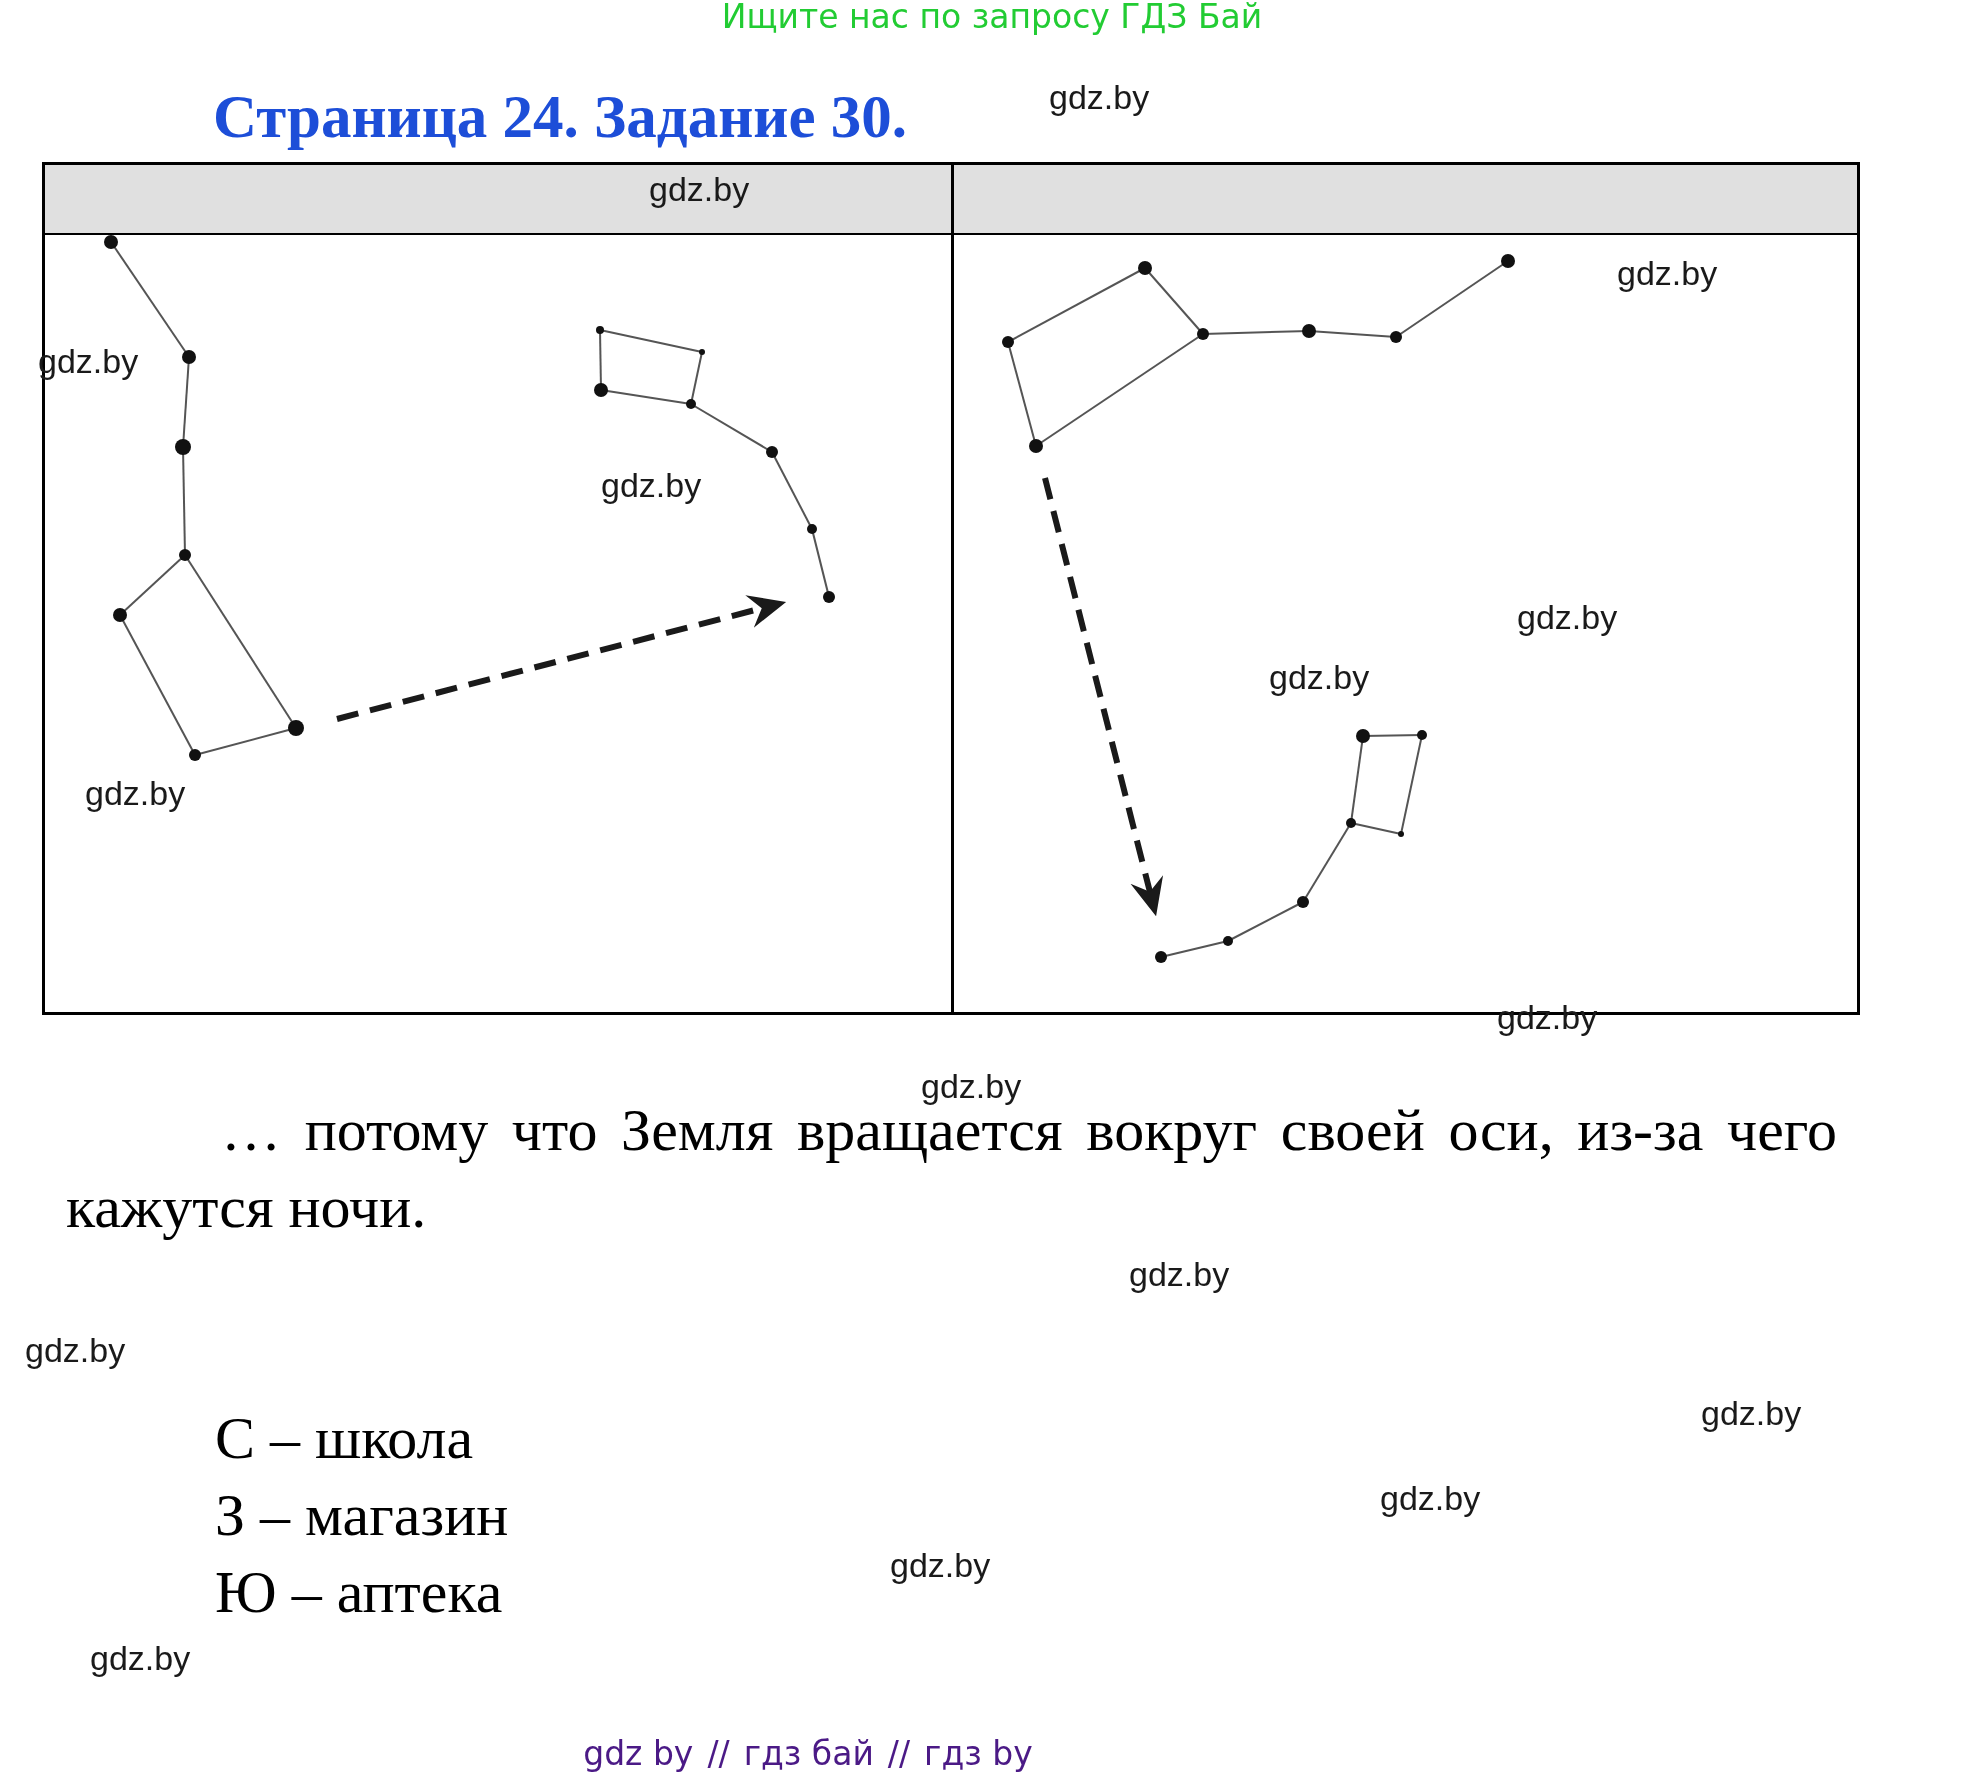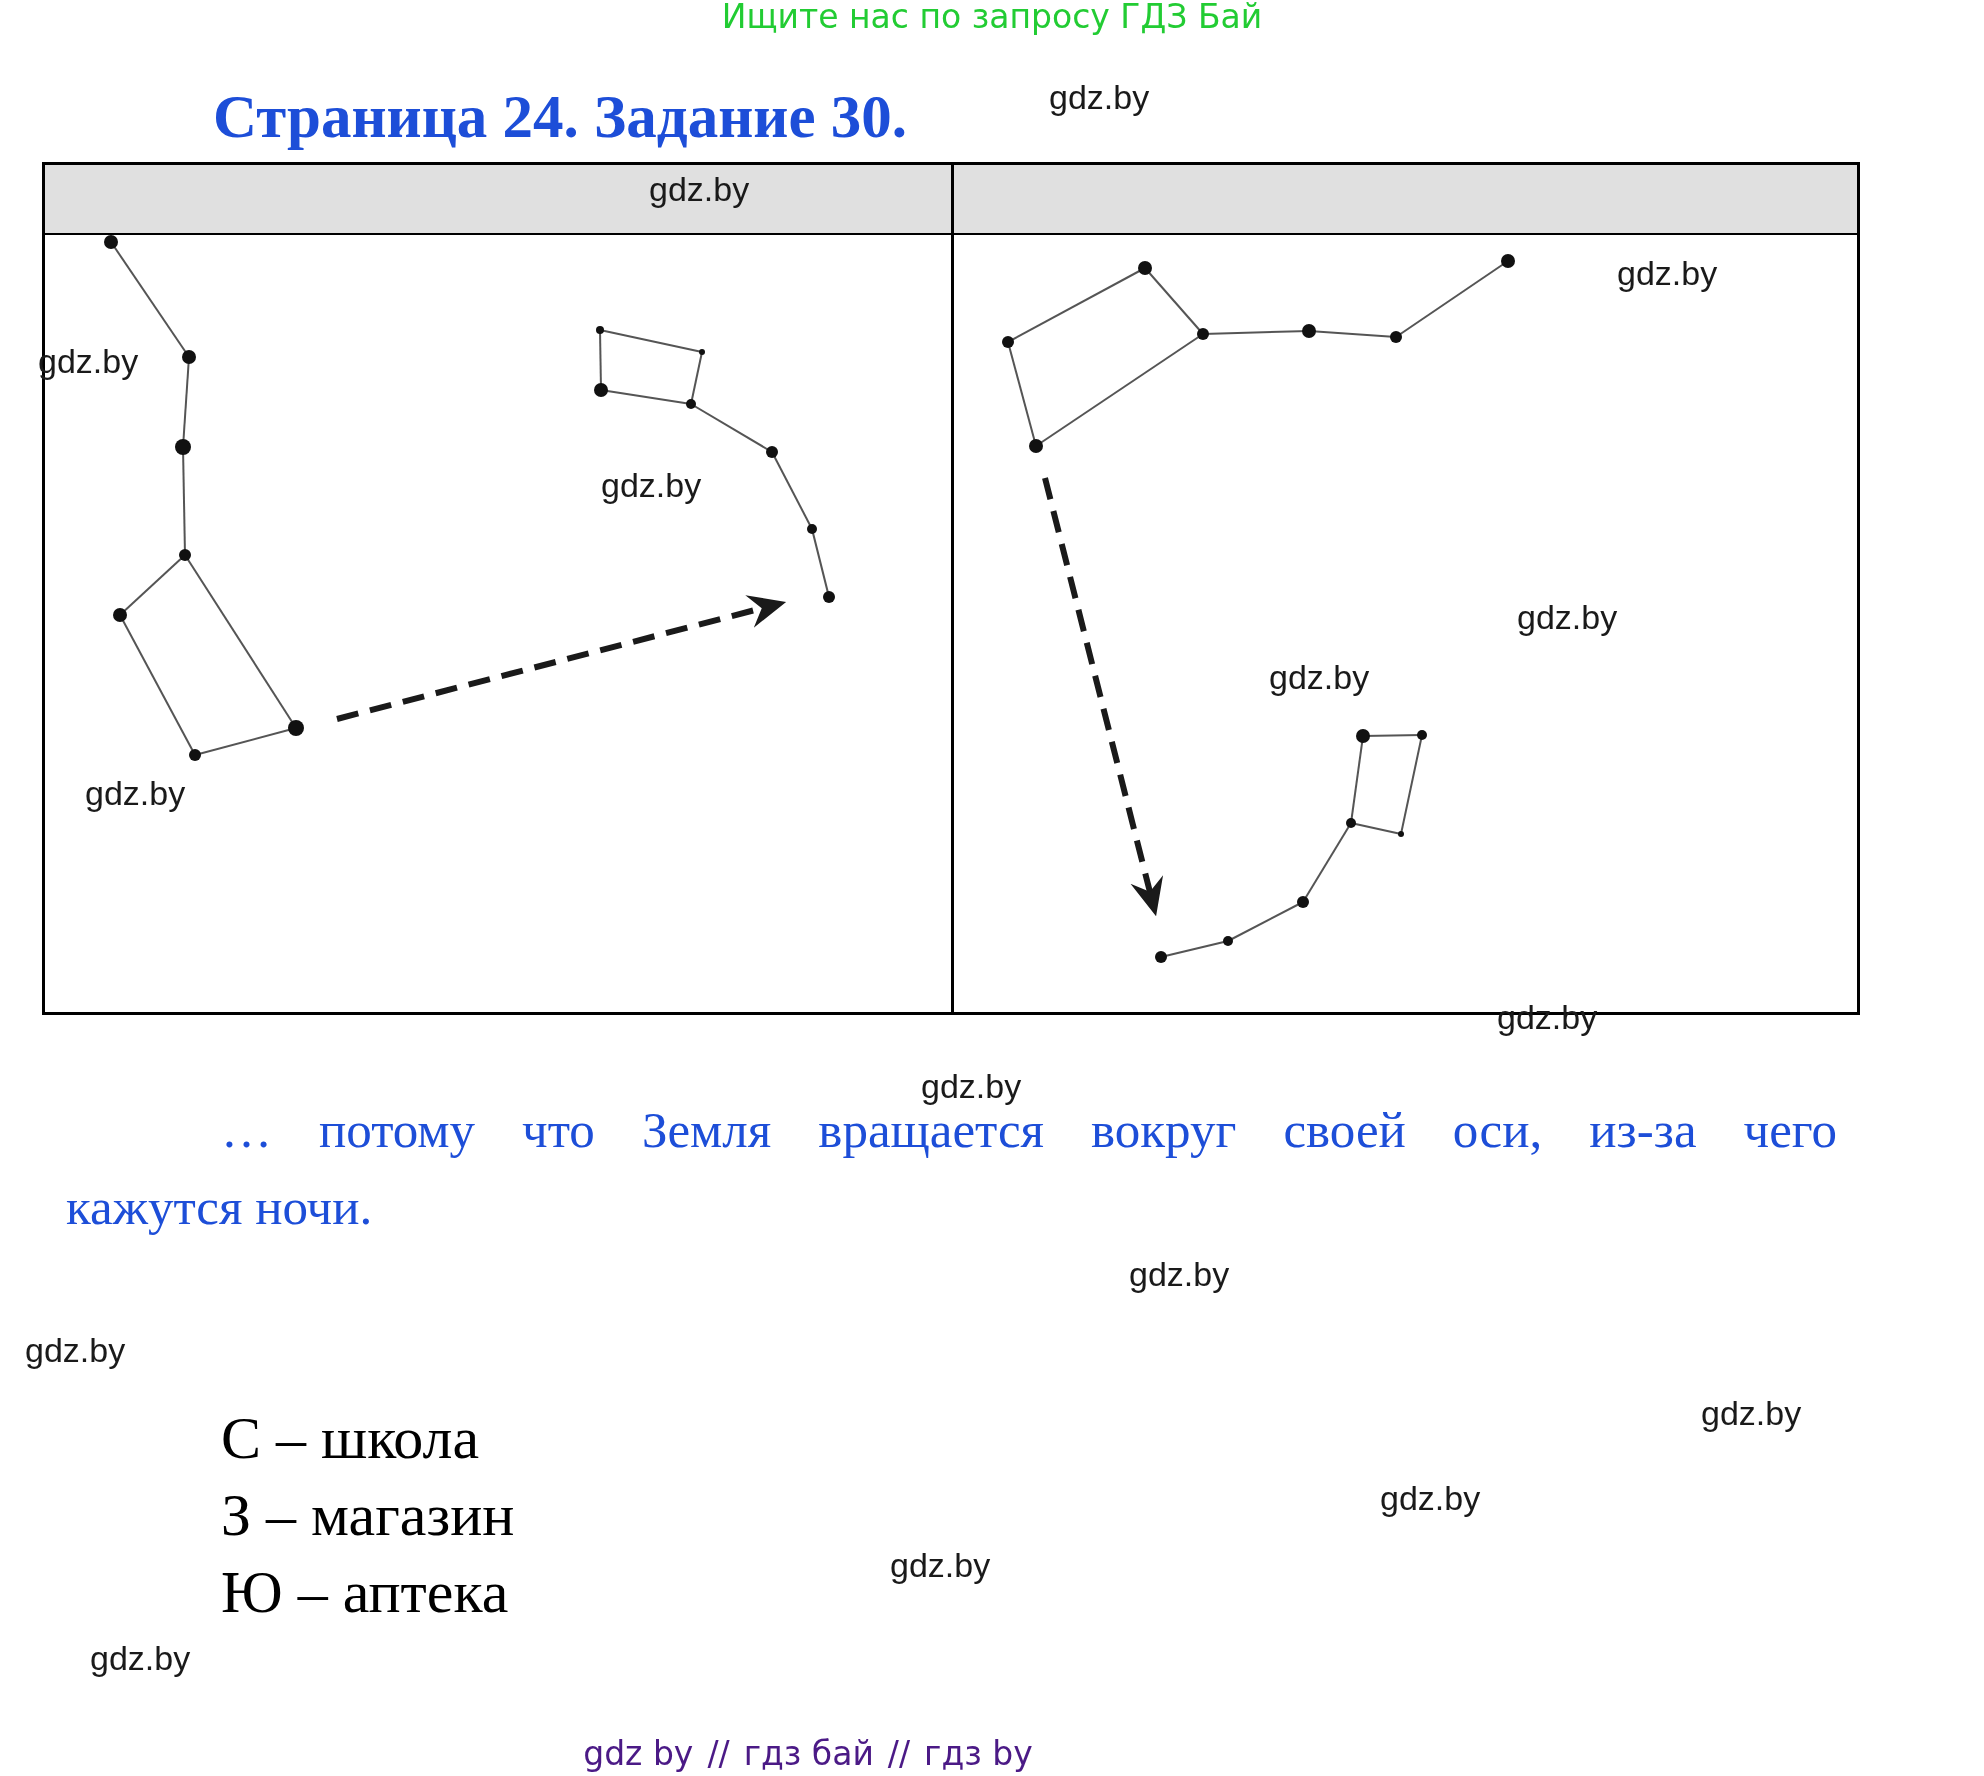--- a/index.html
+++ b/index.html
@@ -5,26 +5,26 @@
   html, body { margin:0; padding:0; background:#ffffff; }
   body { width:1984px; height:1776px; position:relative; overflow:hidden; }
   .abs { position:absolute; white-space:nowrap; }
   .top-banner { left:0; width:1984px; top:-4px; text-align:center; font-family:"DejaVu Sans","Liberation Sans",sans-serif; font-size:33px; line-height:42px; }
   .title { left:213px; top:82px; font-family:"Liberation Serif",serif; font-weight:bold; font-size:61px; line-height:70px; color:#1d4ed8; }
   .wm { font-family:"Liberation Sans",sans-serif; font-size:34px; line-height:34px; color:#1a1a1a; }
   .table { position:absolute; left:42px; top:162px; width:1818px; height:853px; border:3px solid #000; box-sizing:border-box; }
   .thead { position:absolute; left:0; top:0; right:0; height:68px; background:#e0e0e0; border-bottom:2px solid #000; }
   .divider { position:absolute; left:906px; top:0; bottom:0; width:3px; background:#000; }
   svg.diagram { position:absolute; left:0; top:0; }
-  .para { position:absolute; left:66px; width:1771px; font-family:"Liberation Serif",serif; font-size:51px; line-height:77px; color:#1d4ed8; }
+  .para { position:absolute; left:66px; width:1771px; font-family:"Liberation Serif",serif; font-size:60px; line-height:77px; color:#000000; }
   .para-line { display:block; text-align:justify; text-align-last:justify; height:77px; white-space:nowrap; }
   .para-line.first { padding-left:155px; }
   .para-line.last { text-align-last:left; }
   .legend { position:absolute; left:215px; top:1400px; font-family:"Liberation Serif",serif; font-size:60px; line-height:77px; color:#000; }
-  .legend-item { display:block; height:77px;margin-left:6px; }
+  .legend-item { display:block; height:77px; }
   .footer { left:0; width:1616px; top:1734px; text-align:center; font-family:"DejaVu Sans","Liberation Sans",sans-serif; font-size:33px; line-height:40px; }
   .footer span.sep { padding:0 14px; }
 </style>
 </head>
 <body>
 
 <div class="abs top-banner" style="color: rgb(34, 204, 51);">
   <span id="banner-text">Ищите нас по запросу ГДЗ Бай</span>
 </div>
 

